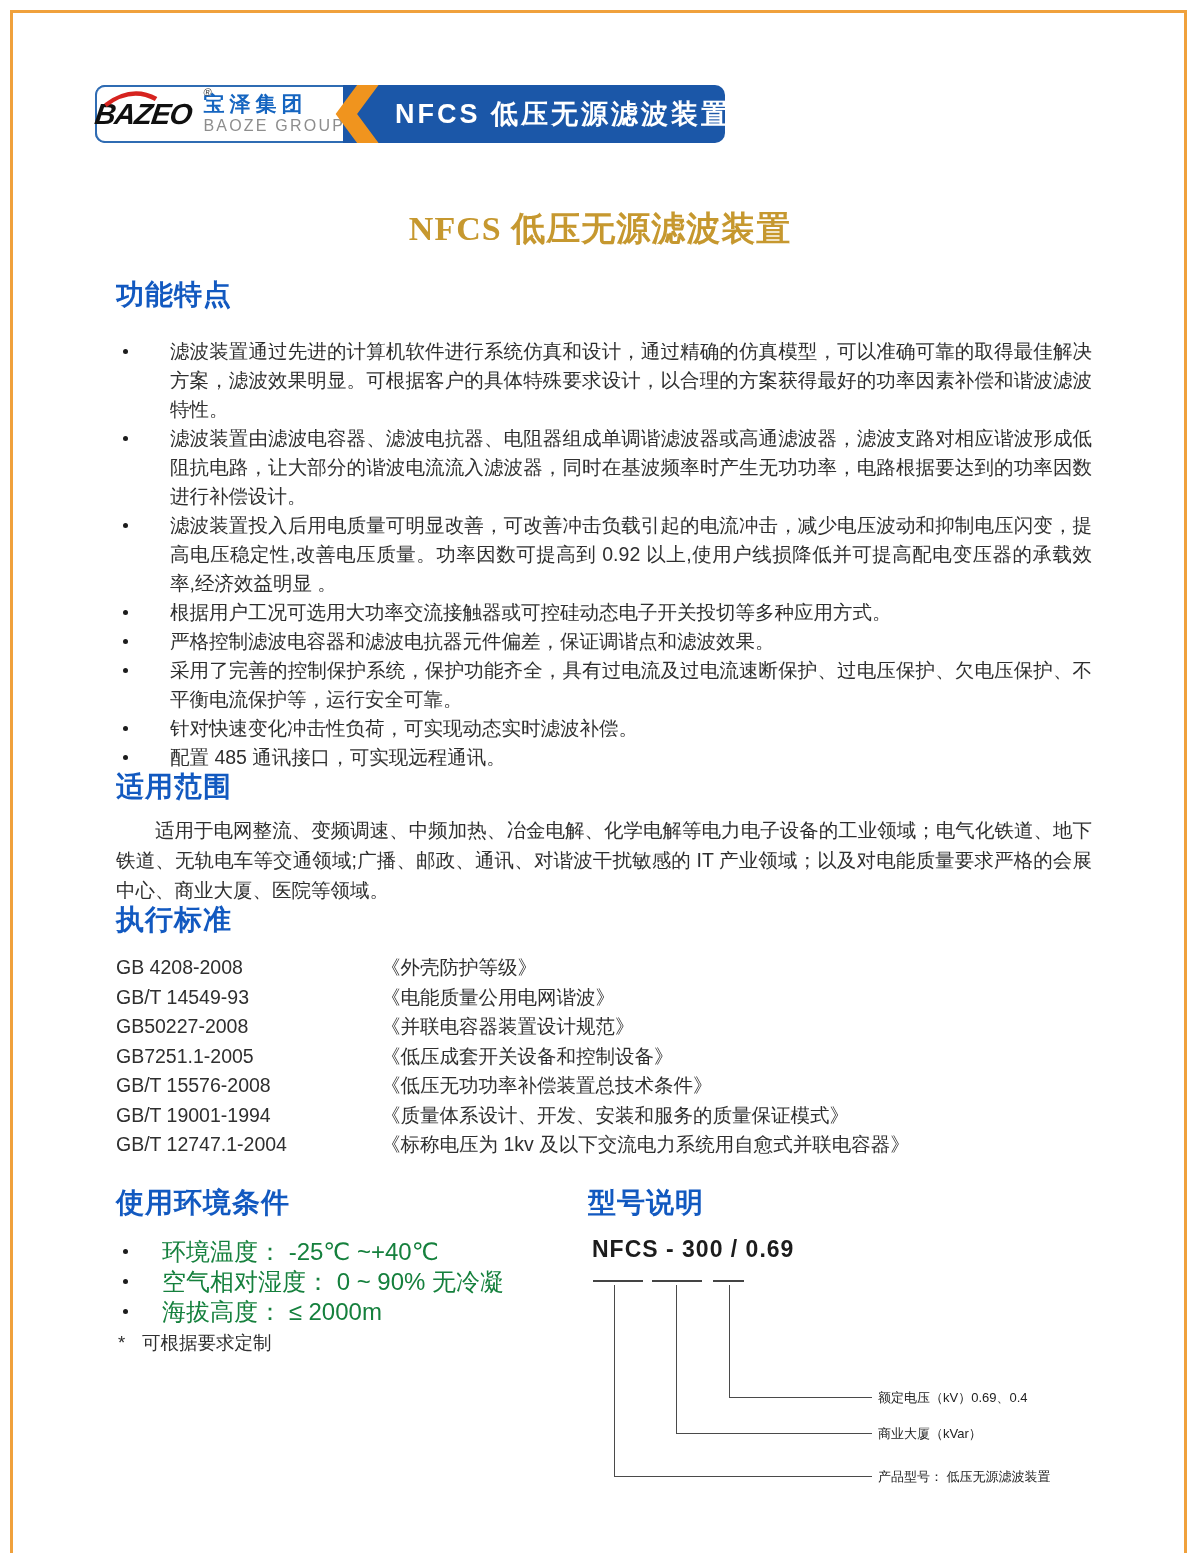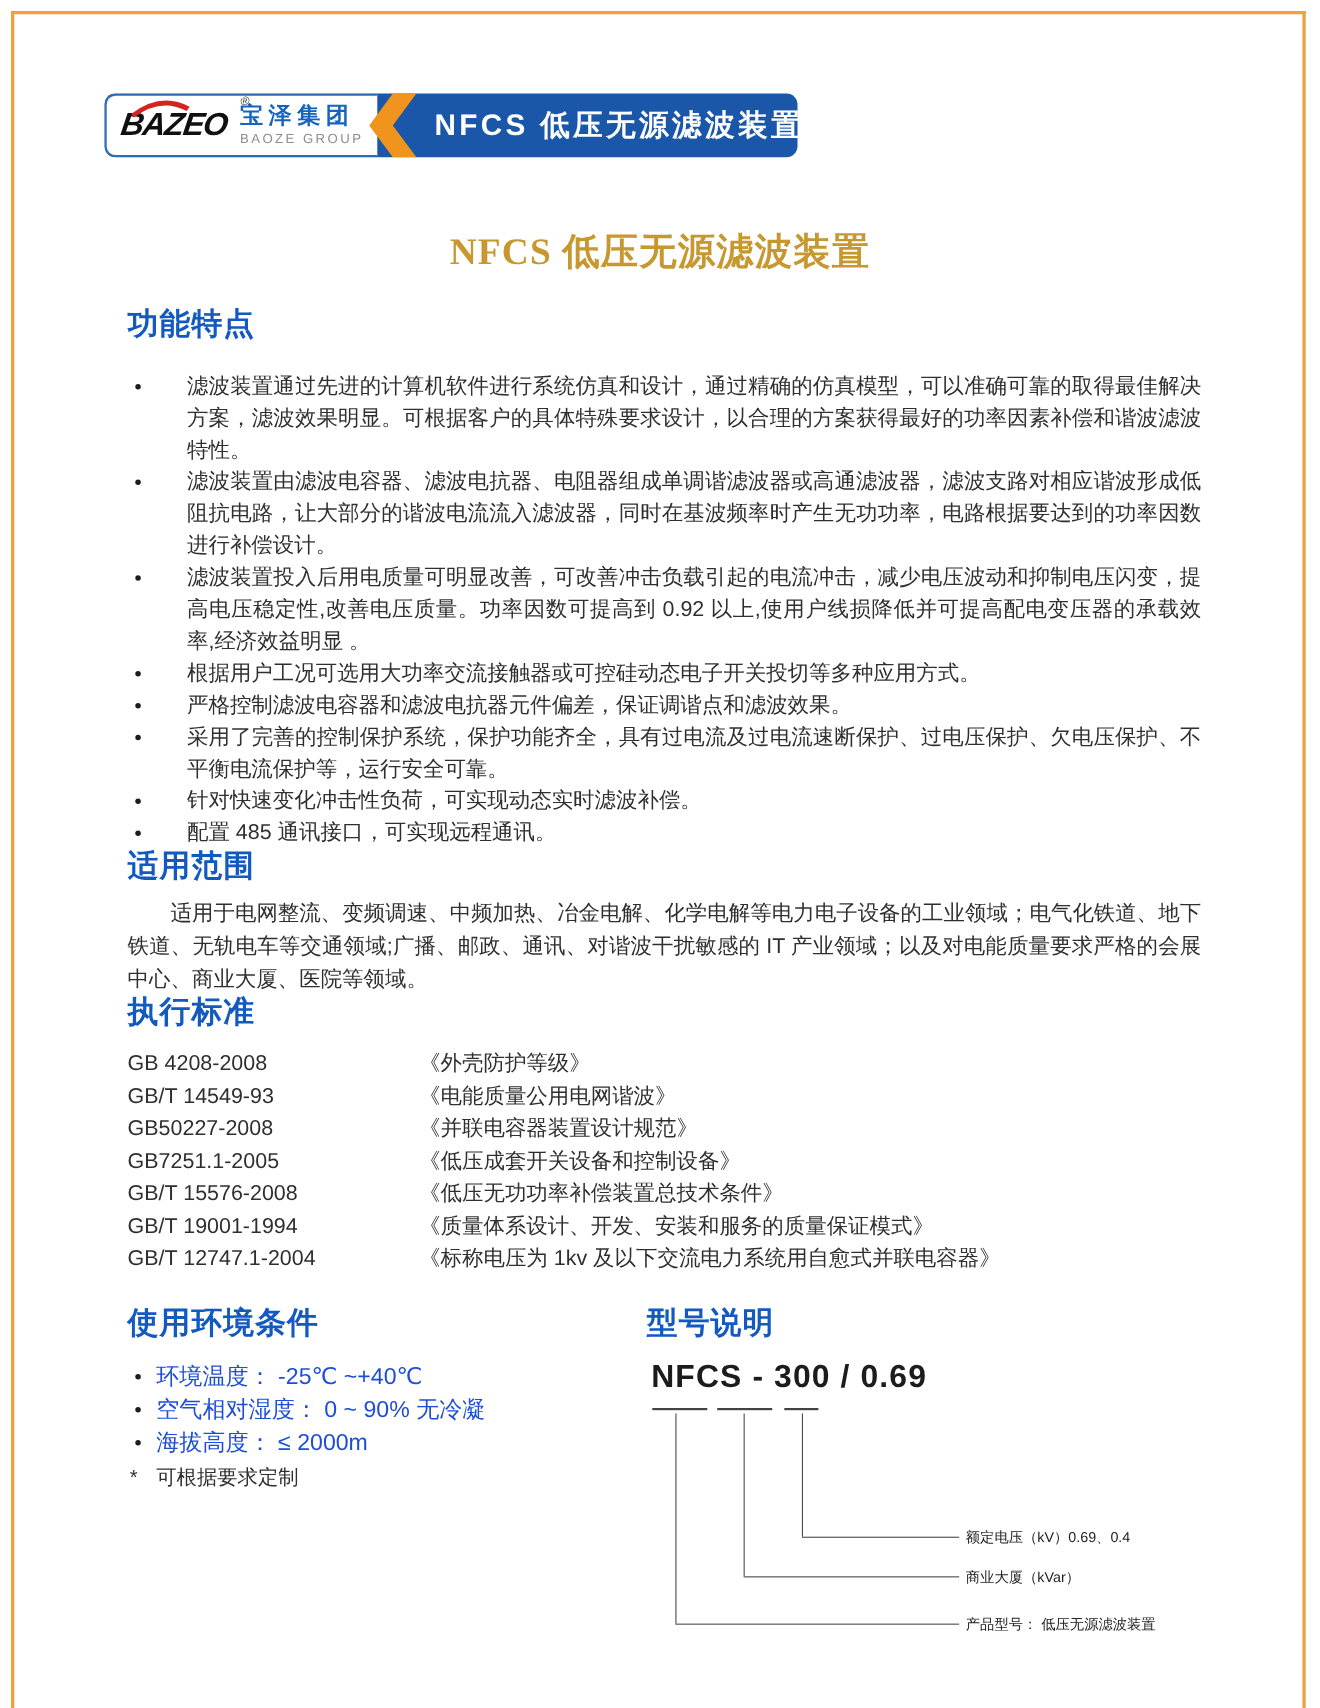--- a/index.html
+++ b/index.html
@@ -26,21 +26,21 @@
     display:flex;align-items:center;justify-content:center;gap:12px;box-sizing:border-box;
   }
   .logo-mark{
     position:relative;font-style:italic;font-weight:bold;font-size:29px;color:#101010;
     letter-spacing:-1px;transform:skewX(-8deg);line-height:1;
   }
   .logo-swoosh{position:absolute;left:6px;top:-9px;width:56px;height:16px;}
   .logo-reg{position:absolute;top:-13px;right:-16px;font-size:11px;font-style:normal;color:#333;font-weight:normal;}
   .logo-names{display:flex;flex-direction:column;line-height:1.05;}
   .logo-cn{color:#1565c0;font-size:21px;font-weight:bold;letter-spacing:5px;white-space:nowrap;}
-  .logo-en{color:#8d8d8d;font-size:12px;letter-spacing:2.2px;margin-top:3px;white-space:nowrap;}
+  .logo-en{color:#8d8d8d;font-size:16px;letter-spacing:2.2px;margin-top:3px;white-space:nowrap;}
   .chevron{
     position:absolute;left:236px;top:0;bottom:0;width:58px;background:#f0941e;
     clip-path:polygon(45% 0, 82% 0, 45% 50%, 82% 100%, 45% 100%, 8% 50%);
   }
   .banner-title{
     position:absolute;left:300px;right:8px;top:50%;transform:translateY(-50%);
     text-align:center;color:#ffffff;font-size:27px;font-weight:bold;letter-spacing:3px;white-space:nowrap;
   }
 
   
@@ -68,27 +68,27 @@
   .sec-standards{margin-top:30px;}
   .std-list{margin-top:18px;}
   .std-row{display:flex;font-size:19.5px;line-height:29.5px;color:#2f2f2f;}
   .std-code{flex:0 0 265px;}
   .std-title{flex:1;}
 
   
   .bottom{display:flex;margin-top:28px;}
   .env-col{width:472px;}
   .env-list{margin-top:18px;}
-  .e-item{display:flex;font-size:21px;line-height:30px;text-align:justify;color:#1d4ed8;}
+  .e-item{display:flex;font-size:24px;line-height:30px;text-align:justify;color:#15803d;gap:20px;}
   .env-note{display:flex;font-size:18.5px;line-height:30px;margin-top:1px;color:#2f2f2f;}
   .note-star{flex:0 0 26px;padding-left:2px;box-sizing:border-box;}
 
   .model-col{flex:1;position:relative;height:312px;}
   .model-code{
-    position:absolute;left:4px;top:48px;font-size:29px;font-weight:bold;color:#1c1c1c;
+    position:absolute;left:4px;top:48px;font-size:23px;font-weight:bold;color:#1c1c1c;
     letter-spacing:1px;white-space:nowrap;
   }
   .u-line{position:absolute;height:0;border-top:2px solid #444;}
   .u1{left:5px;top:92px;width:50px;}
   .u2{left:64px;top:92px;width:50px;}
   .u3{left:125px;top:92px;width:31px;}
   .v-line{position:absolute;width:0;border-left:1.5px solid #4a4a4a;top:97px;}
   .v-nfcs{left:26px;height:191px;}
   .v-cap{left:88px;height:148px;}
   .v-volt{left:141px;height:112px;}

